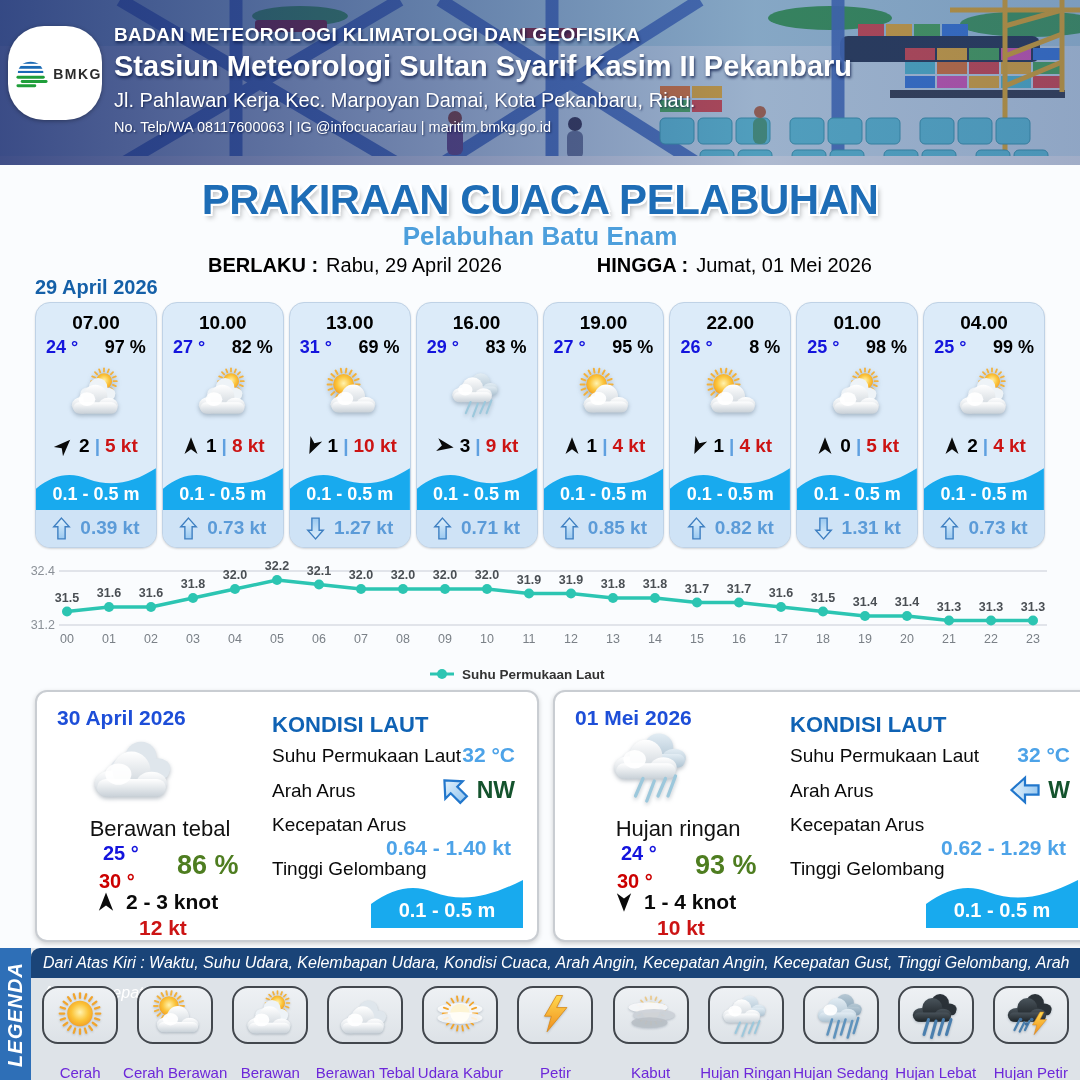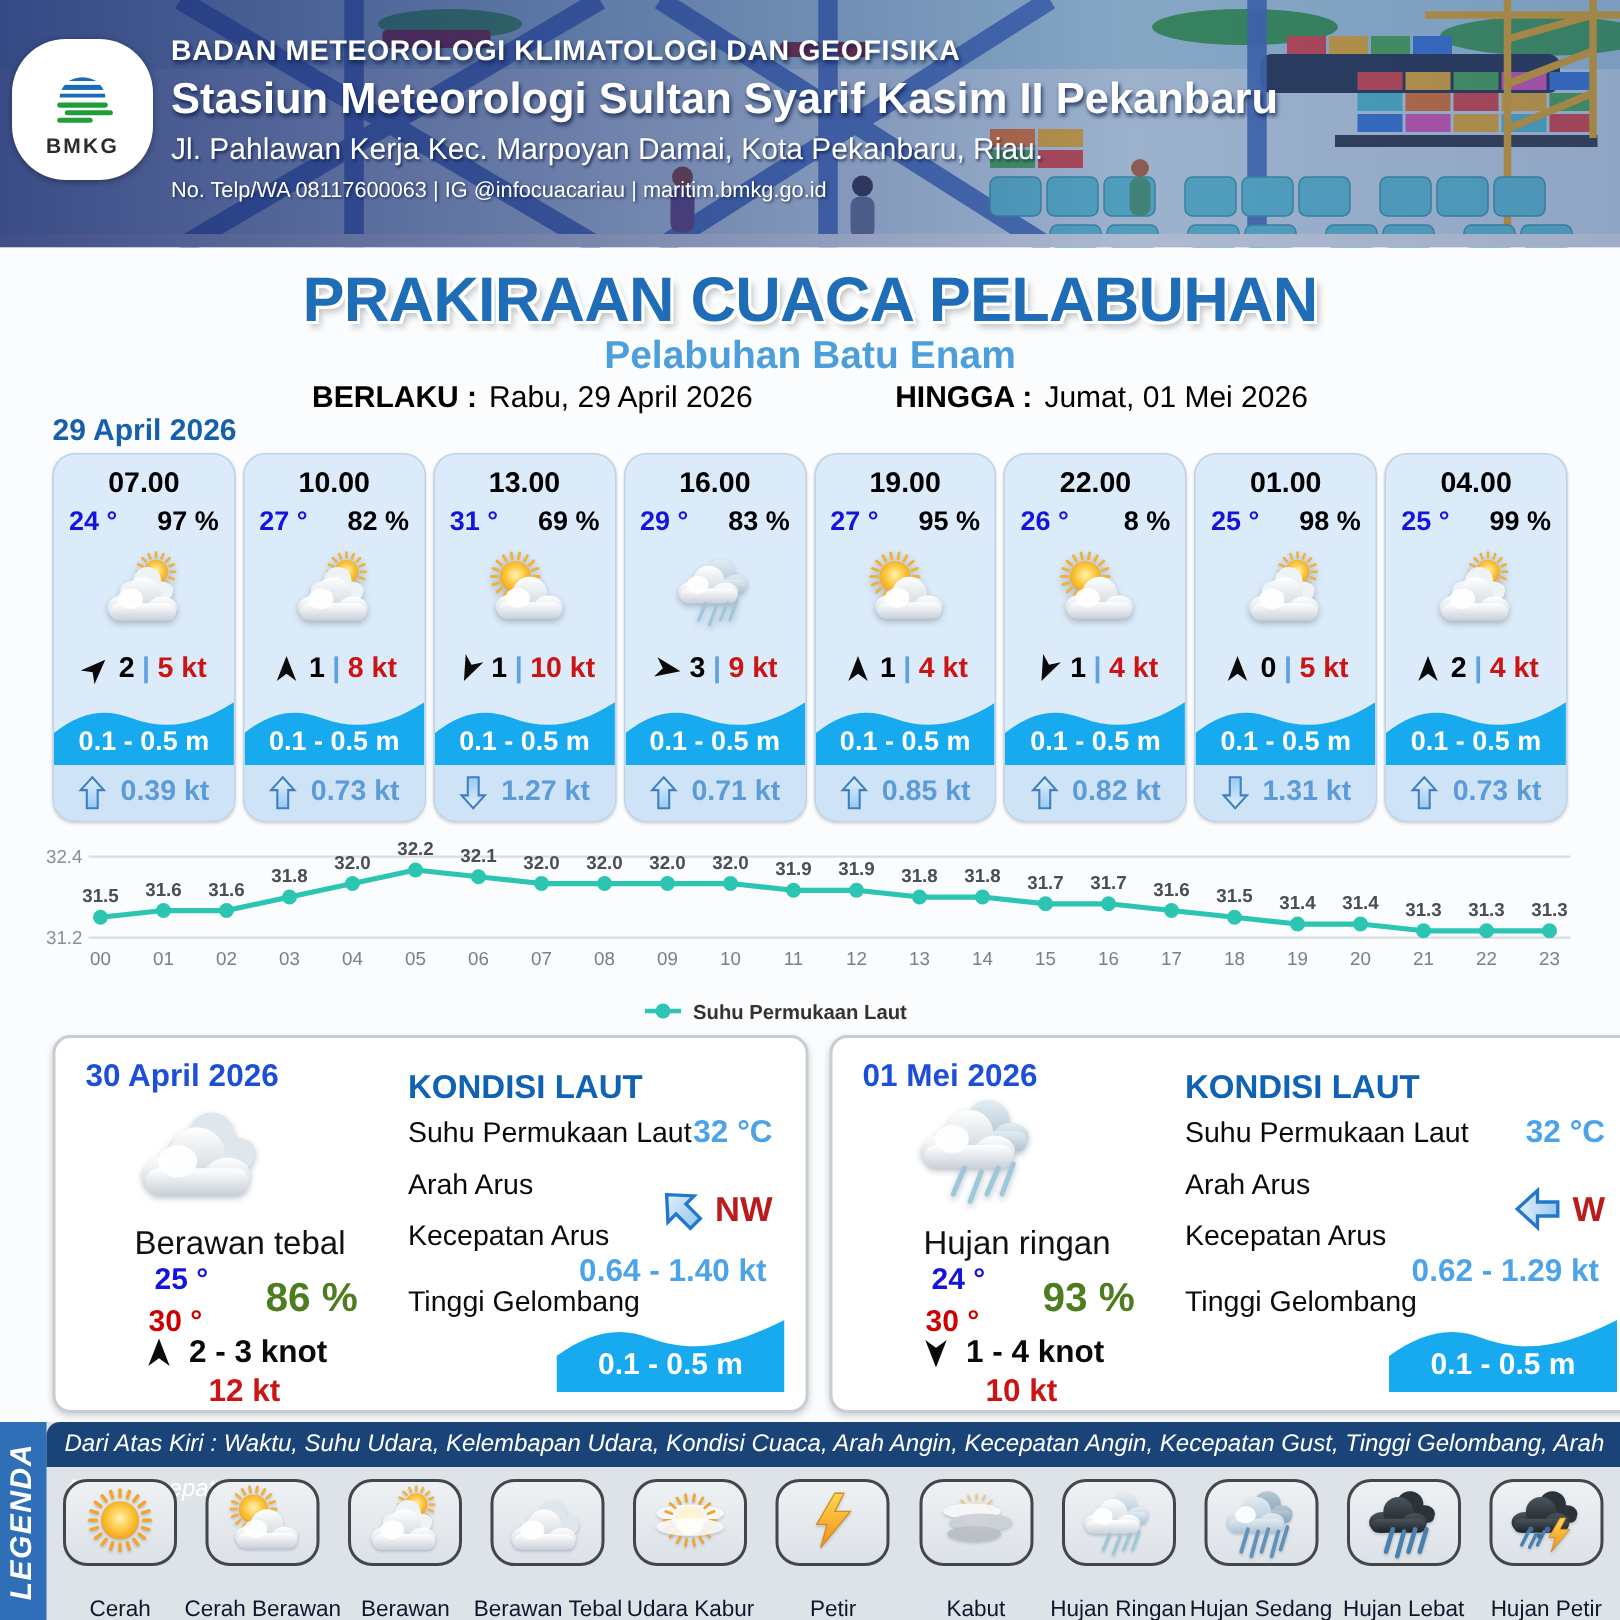--- a/index.html
+++ b/index.html
@@ -8,21 +8,21 @@
 
   
   .hdr{position:absolute;left:0;top:0;width:1080px;height:165px;}
   .hdr-art{position:absolute;inset:0;}
   .hdr-text{position:absolute;left:114px;top:24px;color:#fff;}
   .h-line1{font-size:19px;font-weight:bold;letter-spacing:.4px;text-shadow:1px 2px 3px rgba(10,25,70,.8);}
   .h-line2{font-size:29px;font-weight:bold;margin-top:4px;text-shadow:1px 2px 3px rgba(10,25,70,.8);}
   .h-line3{font-size:20px;margin-top:6px;text-shadow:1px 1px 2px rgba(10,25,70,.8);}
   .h-line4{font-size:14.5px;margin-top:7px;text-shadow:1px 1px 2px rgba(10,25,70,.8);}
   .logo{position:absolute;left:8px;top:26px;width:94px;height:94px;background:#fff;border-radius:36px;
-        display:flex;flex-direction:column;align-items:center;justify-content:center;box-shadow:0 1px 4px rgba(0,0,0,.35);}
+        display:flex;flex-direction:row;align-items:center;justify-content:center;box-shadow:0 1px 4px rgba(0,0,0,.35);}
   .logo svg{width:54px;height:46px;}
   .logo-label{font-size:14px;font-weight:bold;color:#2b2b2b;letter-spacing:1.5px;margin-top:1px;}
 
   
   .title-main{position:absolute;top:176px;left:0;right:0;text-align:center;font-size:42px;font-weight:800;
         color:#1e6db6;letter-spacing:-.5px;
         text-shadow:-2px -2px 0 #fff,2px -2px 0 #fff,-2px 2px 0 #fff,2px 2px 0 #fff,3px 4px 5px rgba(0,0,0,.25);}
   .title-sub{position:absolute;top:221px;left:0;right:0;text-align:center;font-size:26px;font-weight:bold;
         color:#4d9fdc;text-shadow:1px 1px 0 #fff;}
   .validity{position:absolute;top:254px;left:0;right:0;display:flex;justify-content:center;gap:95px;
@@ -70,21 +70,21 @@
   .p-hum{position:absolute;left:140px;top:158px;font-size:27px;font-weight:bold;color:#4e7d20;}
   .p-wind{position:absolute;left:58px;top:198px;display:flex;align-items:center;gap:9px;font-size:21px;font-weight:bold;color:#0a0a0a;}
   .p-wind .dartw{width:22px;height:22px;display:inline-flex;}
   .p-wind svg{width:22px;height:22px;}
   .p-gust{position:absolute;left:102px;top:224px;font-size:21px;font-weight:bold;color:#cc1414;}
   .sea-title{position:absolute;left:235px;top:20px;font-size:22px;font-weight:800;color:#0f62b4;}
   .sea-label{position:absolute;font-size:19px;color:#0a0a0a;}
   .sl1{left:235px;top:53px;} .sl2{left:235px;top:88px;} .sl3{left:235px;top:122px;} .sl4{left:235px;top:166px;}
   .sea-sst{position:absolute;right:22px;top:51px;font-size:21px;font-weight:bold;color:#4da3e8;}
   .sea-dir{position:absolute;right:22px;top:82px;display:flex;align-items:center;gap:7px;
-        font-size:23px;font-weight:bold;color:#b91c1c;margin-top:16px;}
+        font-size:23px;font-weight:bold;color:#14532d;}
   .sea-dir .seaarr{display:inline-flex;}
   .sea-dir svg{width:32px;height:32px;}
   .sea-speed{position:absolute;right:26px;top:144px;font-size:21px;font-weight:bold;color:#4da3e8;}
   .sea-wave{position:absolute;right:14px;bottom:12px;width:152px;height:56px;}
   .sea-wave svg{position:absolute;inset:0;width:100%;height:100%;}
   .sea-wavetext{position:absolute;left:0;right:0;bottom:6px;text-align:center;color:#fff;font-weight:bold;font-size:20px;}
 
   
   .legend{position:absolute;left:0;top:948px;width:1080px;height:132px;background:#dee3e8;}
   .legend-tab{position:absolute;left:0;top:0;width:31px;height:132px;background:#2e6fb7;
@@ -93,21 +93,21 @@
         font-size:20px;letter-spacing:1px;}
   .legend-strip{position:absolute;left:31px;right:0;top:0;height:30px;background:#1a4478;color:#fff;
         font-style:italic;font-size:16px;line-height:30px;padding-left:12px;box-sizing:border-box;
         border-top-left-radius:9px;}
   .legend-items{position:absolute;left:31px;right:0;top:30px;bottom:0;display:flex;
         justify-content:space-evenly;padding-top:8px;}
   .l-item{display:flex;flex-direction:column;align-items:center;width:92px;}
   .l-box{width:72px;height:72px;border:2px solid #42474d;border-radius:16px;display:flex;
         align-items:center;justify-content:center;background:linear-gradient(#eef1f4,#dde2e7);}
   .l-box svg{filter:drop-shadow(0 1px 1px rgba(60,80,100,.3));}
-  .l-label{font-size:15px;color:#0f172a;margin-top:20px;white-space:nowrap;}
+  .l-label{font-size:15px;color:#6d28d9;margin-top:20px;white-space:nowrap;}
 </style>
 </head>
 <body>
 
 <svg width="0" height="0" style="position:absolute" aria-hidden="true">
   <defs>
     <radialGradient id="gsun" cx="50%" cy="45%" r="60%">
       <stop offset="0%" stop-color="#fff3b0"></stop>
         <stop offset="55%" stop-color="#fbc43a"></stop>
         <stop offset="100%" stop-color="#f29a1f"></stop>

